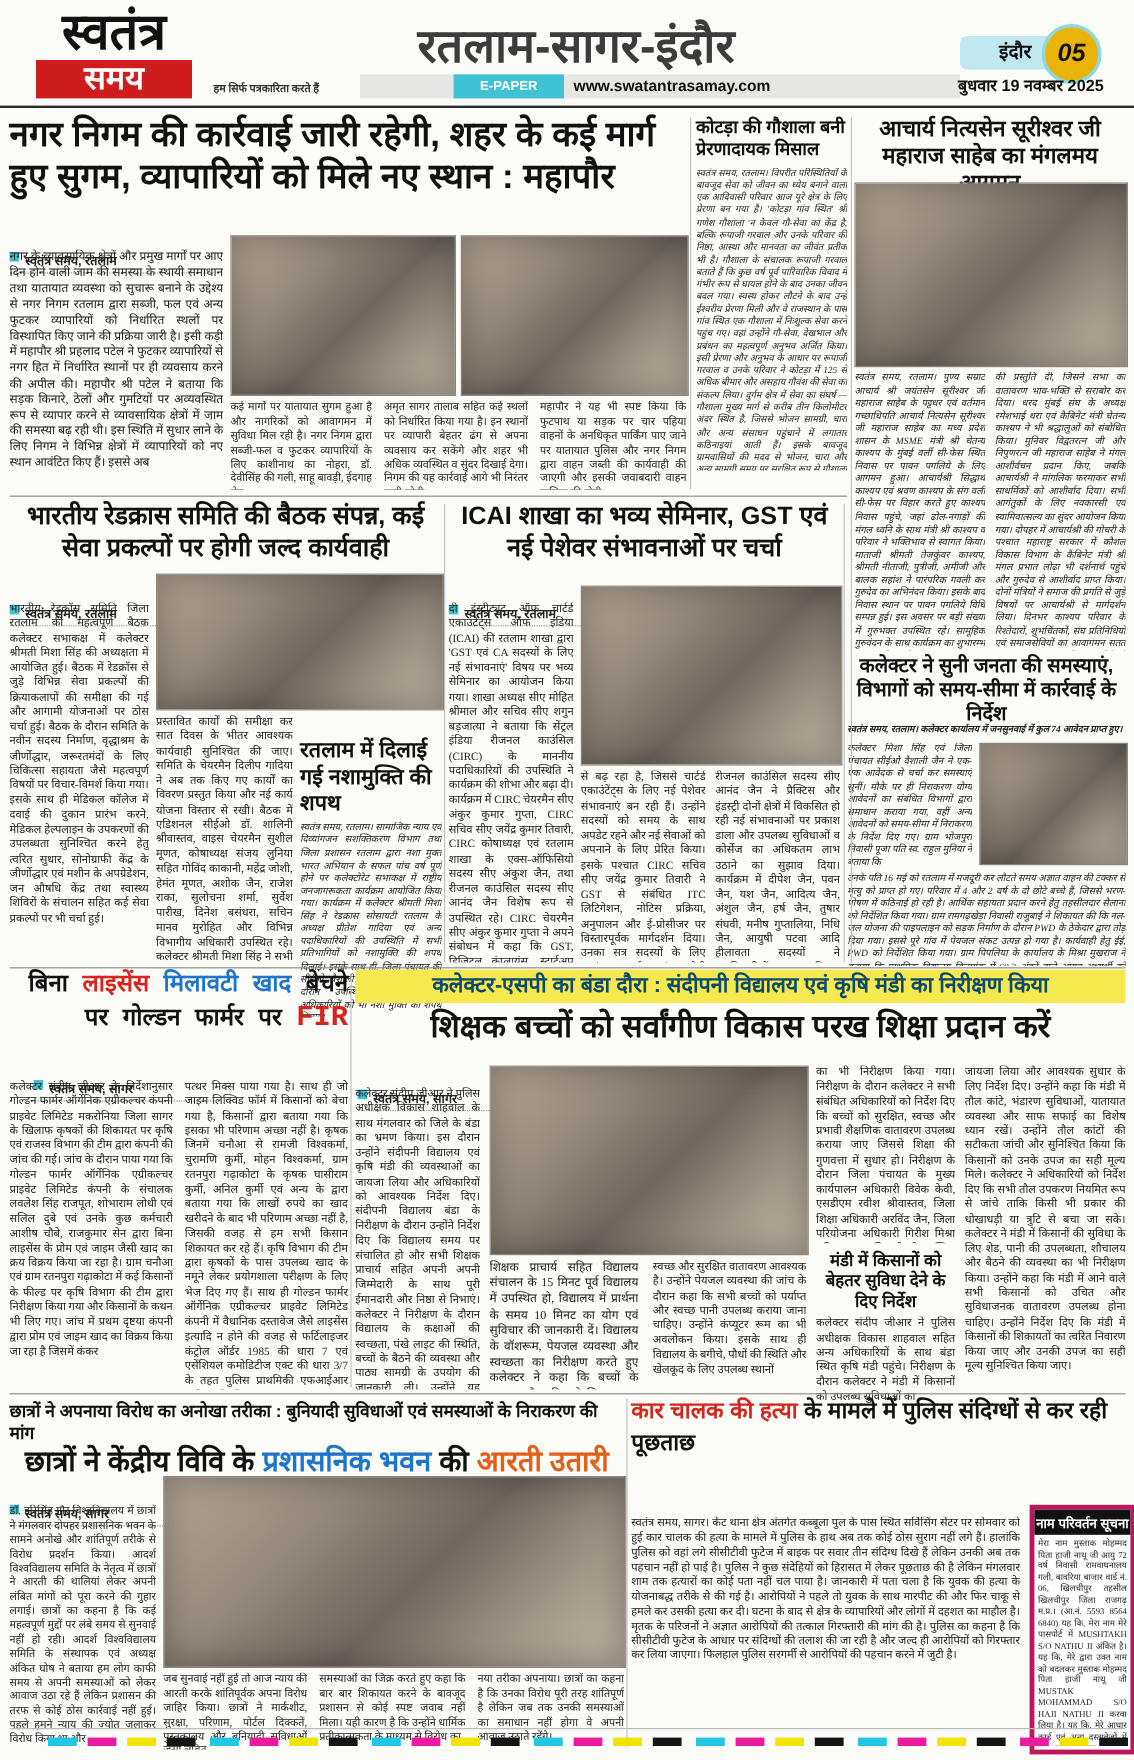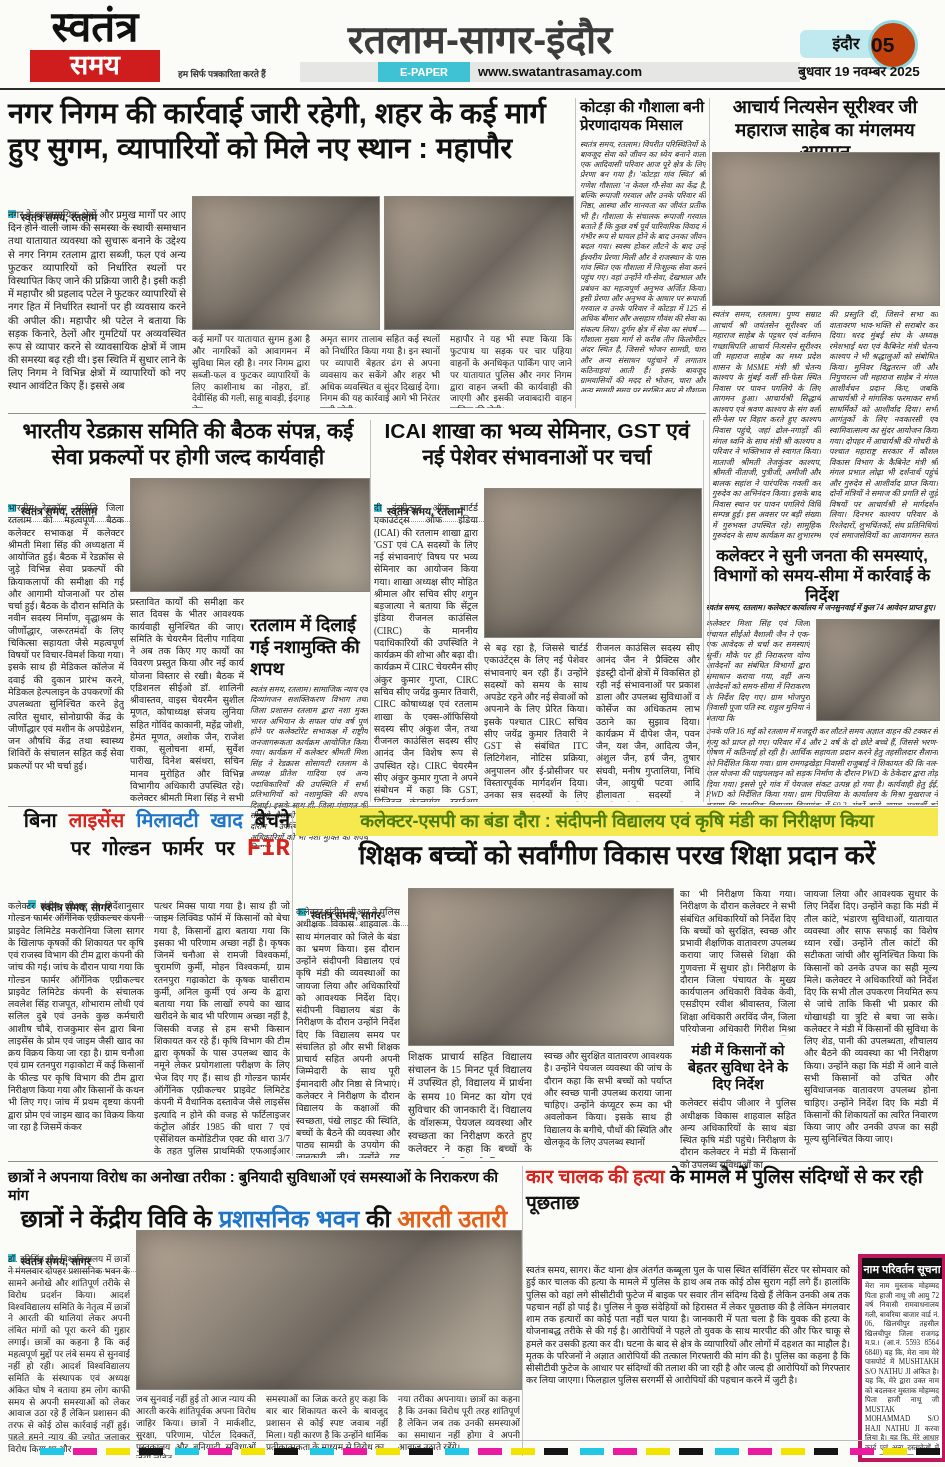--- a/index.html
+++ b/index.html
@@ -38,21 +38,21 @@
       <div style="background:#cf1d1d;color:#fff;font-family:'Liberation Sans',sans-serif;font-weight:bold;font-size:27px;line-height:1.1;margin:2px 10px 0 10px;padding:1px 0;">समय</div>
     </div>
     <div class="abs" style="left:178px;top:67px;font-size:9px;font-weight:bold;color:#333;">हम सिर्फ पत्रकारिता करते हैं</div>
     <div class="abs hl" style="left:250px;top:16px;width:460px;text-align:center;font-size:39px;color:#3c3c3c;">रतलाम-सागर-इंदौर</div>
     <div class="abs graybar" style="left:300px;top:62px;width:500px;height:20px;"></div>
     <div class="abs epaper" style="left:378px;top:62px;width:92px;height:20px;text-align:center;font-size:11px;line-height:20px;">E-PAPER</div>
     <div class="abs" style="left:478px;top:63px;font-family:'Liberation Sans',sans-serif;font-weight:bold;font-size:13px;line-height:18px;color:#111;">www.swatantrasamay.com</div>
     <div class="abs" style="left:800px;top:30px;width:92px;height:28px;background:#bfe9ef;border-radius:6px;text-align:center;">
       <span class="hl" style="font-size:16px;line-height:28px;">इंदौर</span>
     </div>
-    <div class="abs" style="left:868px;top:20px;width:44px;height:44px;background:#c2410c;border:3px solid #8fd8e0;border-radius:50%;">
+    <div class="abs" style="left:868px;top:20px;width:44px;height:44px;background:#eab308;border:3px solid #8fd8e0;border-radius:50%;text-align:center;font-style:italic;">
       <span class="hl" style="font-size:21px;line-height:44px;">05</span>
     </div>
     <div class="abs hl" style="left:780px;top:64px;width:158px;text-align:center;font-size:13.5px;">बुधवार 19 नवम्बर 2025</div>
     <div class="hrline" style="left:0;top:88px;width:945px;height:2px;background:#2b2b2b;"></div>
   </header>
 
   <section class="abs" style="left:8px;top:96px;width:564px;height:314px;">
     <div class="hl" style="font-size:29px;">नगर निगम की कार्रवाई जारी रहेगी, शहर के कई मार्ग हुए सुगम, व्यापारियों को मिले नए स्थान : महापौर</div>
     <div class="byline abs" style="left:0;top:90px;width:170px;">
       <span class="sq"></span>
@@ -121,21 +121,21 @@
     <div class="byline abs" style="left:20px;top:66px;width:150px;">
       <span class="sq"></span>
       <span>स्वतंत्र समय, सागर</span>
     </div>
     <div class="body abs" style="left:0;top:90px;width:136px;height:258px;font-size:9.3px;">कलेक्टर संदीप जीआर के निर्देशानुसार गोल्डन फार्मर ऑर्गेनिक एग्रीकल्चर कंपनी प्राइवेट लिमिटेड मकरोनिया जिला सागर के खिलाफ कृषकों की शिकायत पर कृषि एवं राजस्व विभाग की टीम द्वारा कंपनी की जांच की गई। जांच के दौरान पाया गया कि गोल्डन फार्मर ऑर्गेनिक एग्रीकल्चर प्राइवेट लिमिटेड कंपनी के संचालक लवलेश सिंह राजपूत, शोभाराम लोधी एवं सलिल दुबे एवं उनके कुछ कर्मचारी आशीष चौबे, राजकुमार सेन द्वारा बिना लाइसेंस के प्रोम एवं जाइम जैसी खाद का क्रय विक्रय किया जा रहा है। ग्राम चनौआ एवं ग्राम रतनपुरा गढ़ाकोटा में कई किसानों के फील्ड पर कृषि विभाग की टीम द्वारा निरीक्षण किया गया और किसानों के कथन भी लिए गए। जांच में प्रथम दृष्टया कंपनी द्वारा प्रोम एवं जाइम खाद का विक्रय किया जा रहा है जिसमें कंकर</div>
     <div class="body abs" style="left:146px;top:90px;width:136px;height:258px;font-size:9.3px;">पत्थर मिक्स पाया गया है। साथ ही जो जाइम लिक्विड फॉर्म में किसानों को बेचा गया है, किसानों द्वारा बताया गया कि इसका भी परिणाम अच्छा नहीं है। कृषक जिनमें चनौआ से रामजी विश्वकर्मा, चुरामणि कुर्मी, मोहन विश्वकर्मा, ग्राम रतनपुरा गढ़ाकोटा के कृषक घासीराम कुर्मी, अनिल कुर्मी एवं अन्य के द्वारा बताया गया कि लाखों रुपये का खाद खरीदने के बाद भी परिणाम अच्छा नहीं है, जिसकी वजह से हम सभी किसान शिकायत कर रहे हैं। कृषि विभाग की टीम द्वारा कृषकों के पास उपलब्ध खाद के नमूने लेकर प्रयोगशाला परीक्षण के लिए भेज दिए गए हैं। साथ ही गोल्डन फार्मर ऑर्गेनिक एग्रीकल्चर प्राइवेट लिमिटेड कंपनी में वैधानिक दस्तावेज जैसे लाइसेंस इत्यादि न होने की वजह से फर्टिलाइजर कंट्रोल ऑर्डर 1985 की धारा 7 एवं एसेंशियल कमोडिटीज एक्ट की धारा 3/7 के तहत पुलिस प्राथमिकी एफआईआर दर्ज कराई गई।</div>
   </section>
 
   <section class="abs" style="left:296px;top:808px;width:642px;height:352px;">
     <div style="background:#f6e94f;padding:3px 0;text-align:center;">
-      <span class="hl red" style="font-size:18px;color:#4d7c0f;">कलेक्टर-एसपी का बंडा दौरा : संदीपनी विद्यालय एवं कृषि मंडी का निरीक्षण किया</span>
+      <span class="hl red" style="font-size:18px;color:#0c4a6e;">कलेक्टर-एसपी का बंडा दौरा : संदीपनी विद्यालय एवं कृषि मंडी का निरीक्षण किया</span>
     </div>
     <div class="hl" style="font-size:26px;text-align:center;margin-top:4px;">शिक्षक बच्चों को सर्वांगीण विकास परख शिक्षा प्रदान करें</div>
     <div class="byline abs" style="left:2px;top:76px;width:150px;">
       <span class="sq"></span>
       <span>स्वतंत्र समय, सागर</span>
     </div>
     <div class="body abs" style="left:0;top:98px;width:104px;height:252px;font-size:9.3px;">कलेक्टर संदीप जीआर ने पुलिस अधीक्षक विकास शाहवाल के साथ मंगलवार को जिले के बंडा का भ्रमण किया। इस दौरान उन्होंने संदीपनी विद्यालय एवं कृषि मंडी की व्यवस्थाओं का जायजा लिया और अधिकारियों को आवश्यक निर्देश दिए। संदीपनी विद्यालय बंडा के निरीक्षण के दौरान उन्होंने निर्देश दिए कि विद्यालय समय पर संचालित हो और सभी शिक्षक प्राचार्य सहित अपनी अपनी जिम्मेदारी के साथ पूरी ईमानदारी और निष्ठा से निभाएं। कलेक्टर ने निरीक्षण के दौरान विद्यालय के कक्षाओं की स्वच्छता, पंखे लाइट की स्थिति, बच्चों के बैठने की व्यवस्था और पाठ्य सामग्री के उपयोग की जानकारी ली। उन्होंने यह सुनिश्चित किया कि सभी शिक्षण गतिविधियां नियमित और प्रभावी ढंग से संचालित हों। सभी</div>
     <div class="photo abs" style="left:112px;top:80px;width:264px;height:156px;"></div>
     <div class="body abs" style="left:112px;top:242px;width:124px;height:108px;font-size:10px;">शिक्षक प्राचार्य सहित विद्यालय संचालन के 15 मिनट पूर्व विद्यालय में उपस्थित हो, विद्यालय में प्रार्थना के समय 10 मिनट का योग एवं सुविचार की जानकारी दें। विद्यालय के वॉशरूम, पेयजल व्यवस्था और स्वच्छता का निरीक्षण करते हुए कलेक्टर ने कहा कि बच्चों के स्वास्थ्य और सुविधा के लिए</div>
     <div class="body abs" style="left:248px;top:242px;width:128px;height:108px;font-size:9.3px;">स्वच्छ और सुरक्षित वातावरण आवश्यक है। उन्होंने पेयजल व्यवस्था की जांच के दौरान कहा कि सभी बच्चों को पर्याप्त और स्वच्छ पानी उपलब्ध कराया जाना चाहिए। उन्होंने कंप्यूटर रूम का भी अवलोकन किया। इसके साथ ही विद्यालय के बगीचे, पौधों की स्थिति और खेलकूद के लिए उपलब्ध स्थानों</div>

